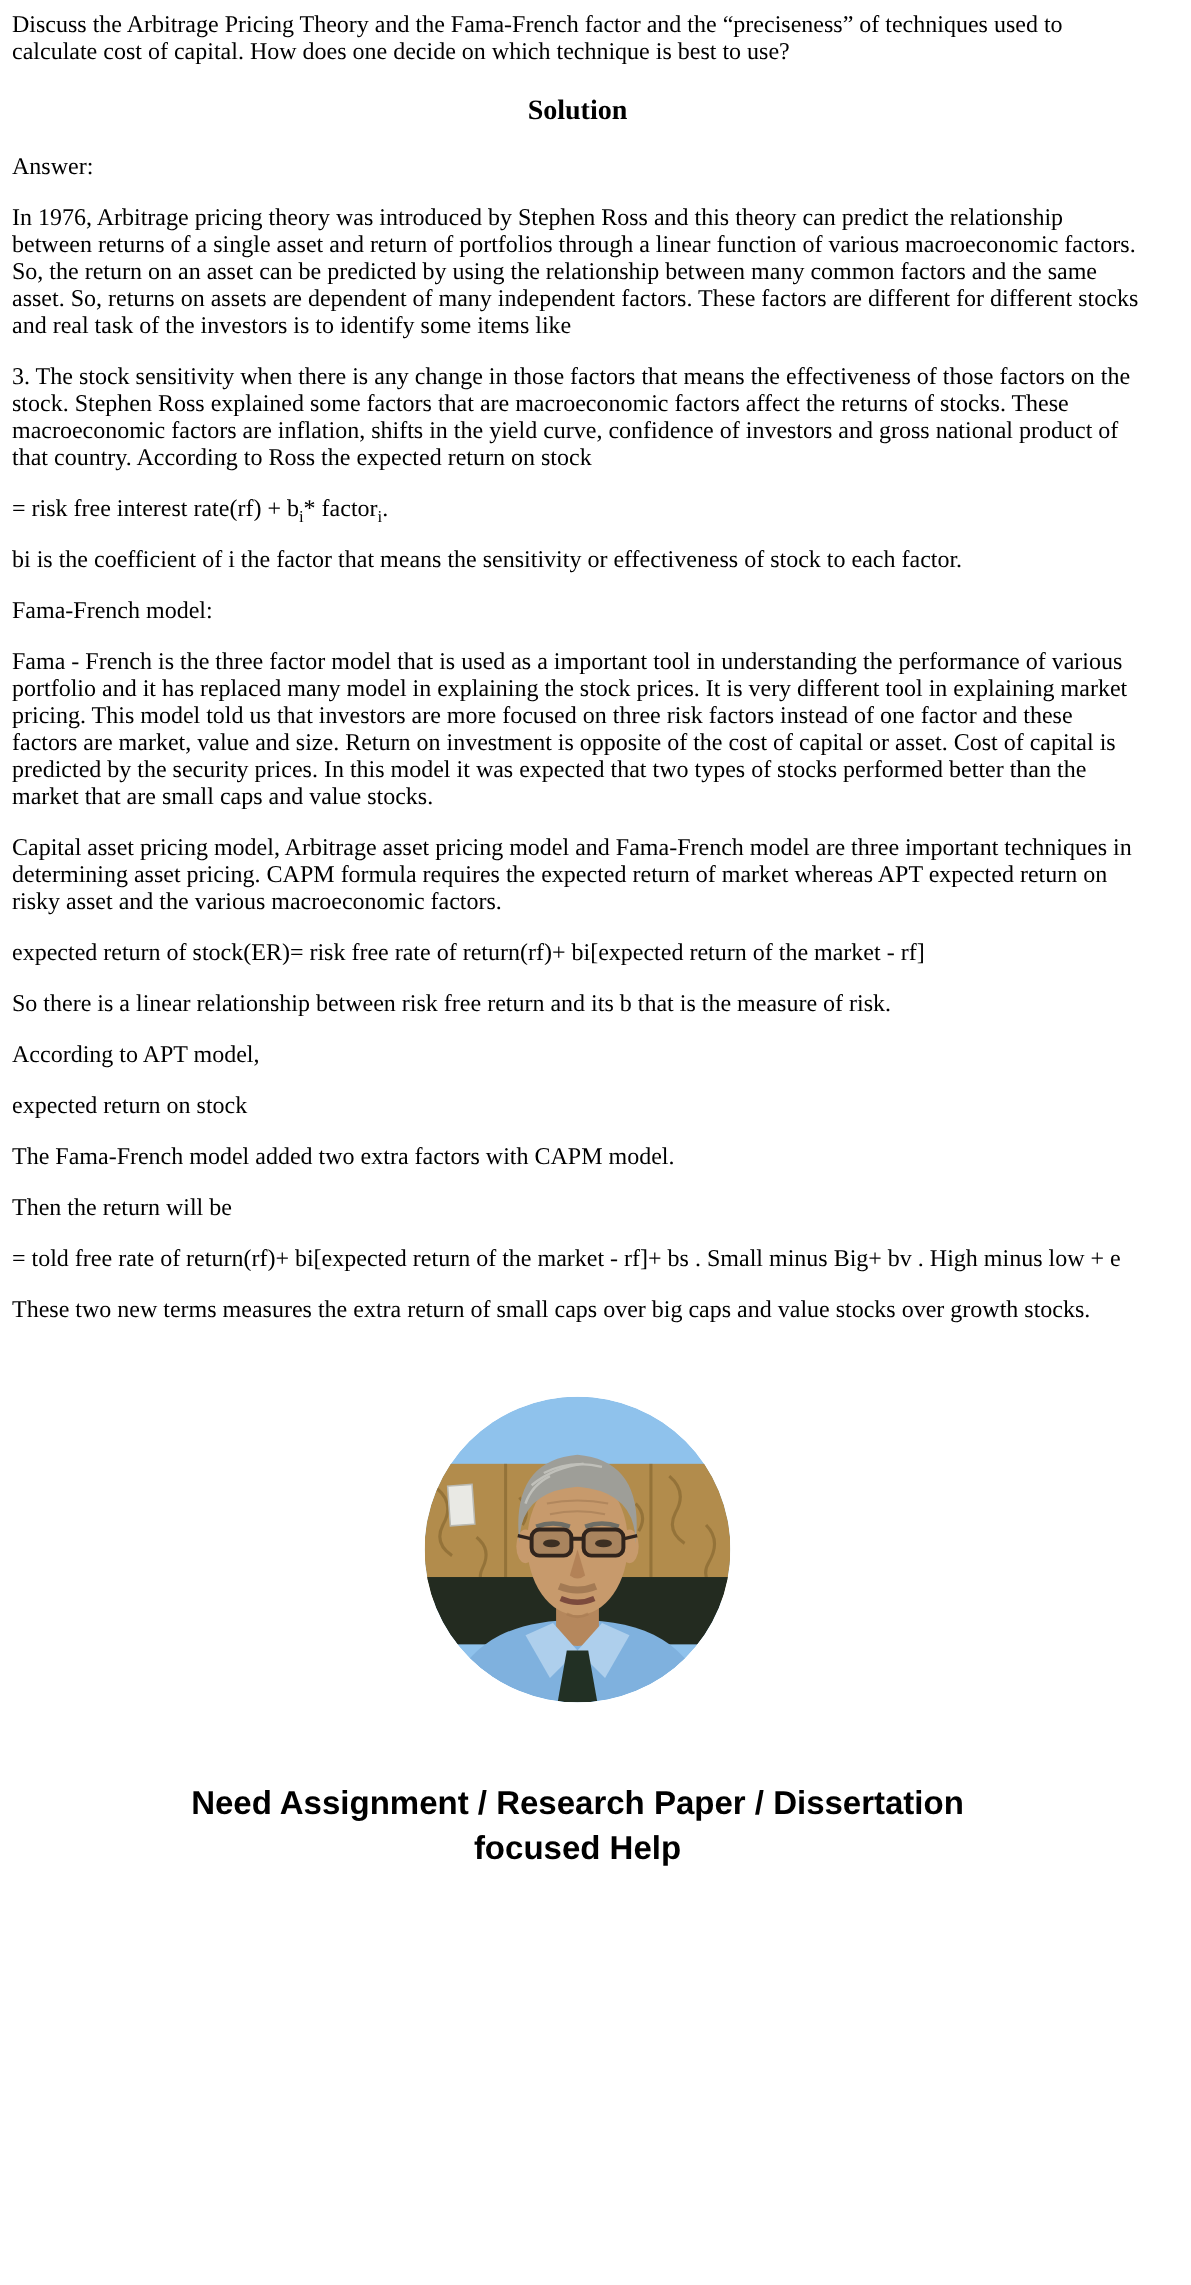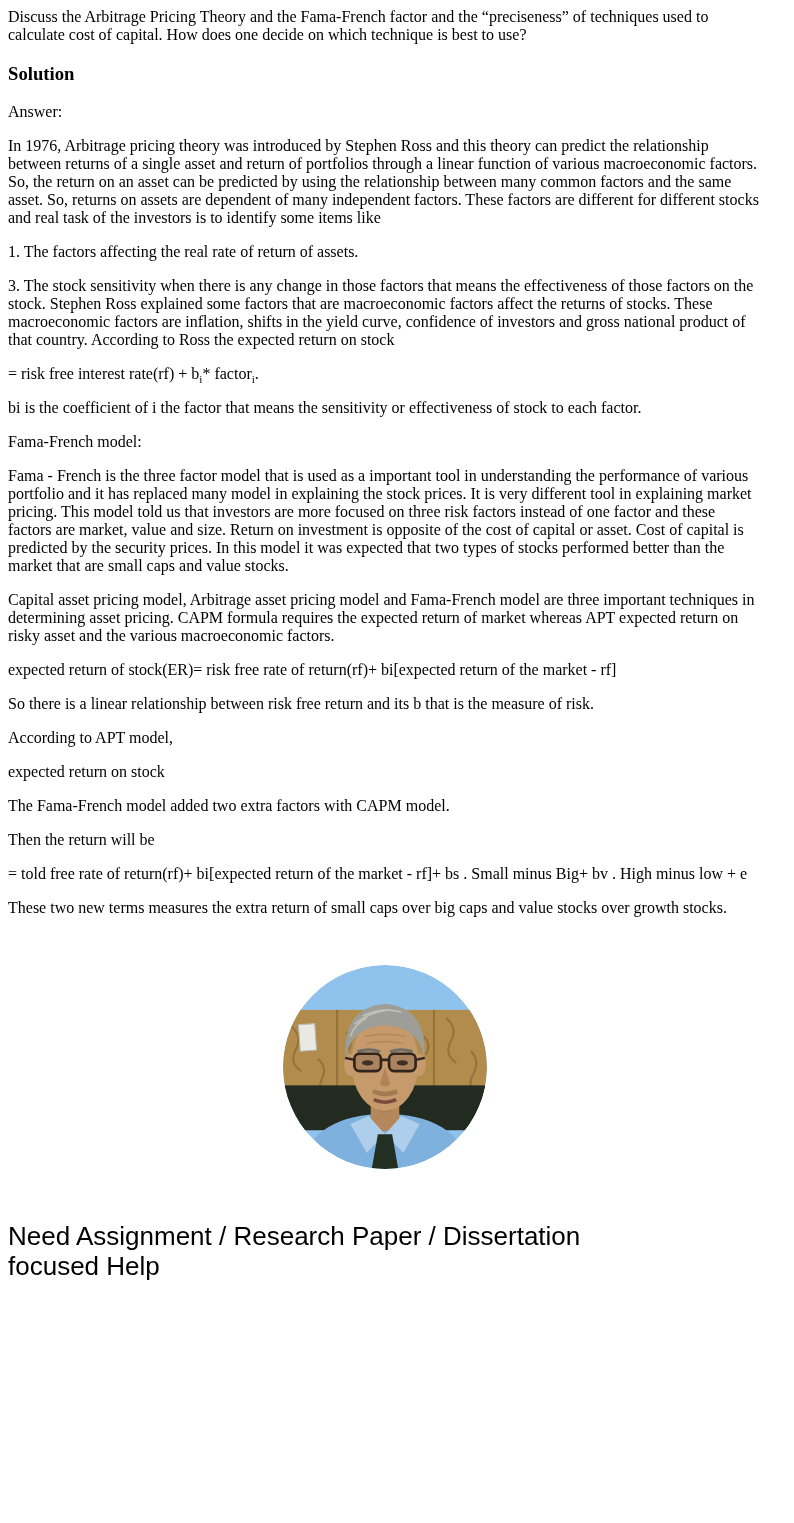--- a/index.html
+++ b/index.html
@@ -18,59 +18,59 @@
     font-size: 16px;
     line-height: 1.125;
   }
   .para { margin: 16px 0; }
   .para:first-child { margin-top: 0; }
   h3.solution-heading {
     font-family: "Liberation Serif", "DejaVu Serif", serif;
     font-size: 18.7px;
     font-weight: bold;
     margin: 19px 0;
+    text-align: center;
   }
   sub { line-height: 0; font-size: 70%; }
   .avatar-wrap {
     margin-top: 48px;
     text-align: center;
   }
   .avatar {
     width: 204px;
     height: 204px;
     border-radius: 50%;
     overflow: hidden;
     display: inline-block;
     vertical-align: top;
   }
   .avatar svg { display: block; width: 100%; height: 100%; }
   .footer {
     margin-top: 52px;
-    text-align: left;
+    text-align: center;
     font-family: "Liberation Sans", "DejaVu Sans", sans-serif;
-    font-weight: 400;
-    font-size: 26px;
+    font-weight: 700;
+    font-size: 22px;
     line-height: 30px;
     color: #000000;
   }
 </style>
 </head>
 <body>
 
 <div class="page">
 
   <p class="para">Discuss the Arbitrage Pricing Theory and the Fama-French factor and the “preciseness” of techniques used to calculate cost of capital. How does one decide on which technique is best to use?</p>
 
   <h3 class="solution-heading">Solution</h3>
 
   <p class="para">Answer:</p>
 
   <p class="para">In 1976, Arbitrage pricing theory was introduced by Stephen Ross and this theory can predict the relationship between returns of a single asset and return of portfolios through a linear function of various macroeconomic factors. So, the return on an asset can be predicted by using the relationship between many common factors and the same asset. So, returns on assets are dependent of many independent factors. These factors are different for different stocks and real task of the investors is to identify some items like</p>
 
-  <p class="para">1. The factors affecting the real rate of return of assets.</p>
 
 
   <p class="para">3. The stock sensitivity when there is any change in those factors that means the effectiveness of those factors on the stock. Stephen Ross explained some factors that are macroeconomic factors affect the returns of stocks. These macroeconomic factors are inflation, shifts in the yield curve, confidence of investors and gross national product of that country. According to Ross the expected return on stock</p>
 
   <p class="para"><span>= risk free interest rate(rf) + b</span><sub>i</sub><span>* factor</span><sub>i</sub><span>.</span></p>
 
   <p class="para">bi is the coefficient of i the factor that means the sensitivity or effectiveness of stock to each factor.</p>
 
   <p class="para">Fama-French model:</p>
 

